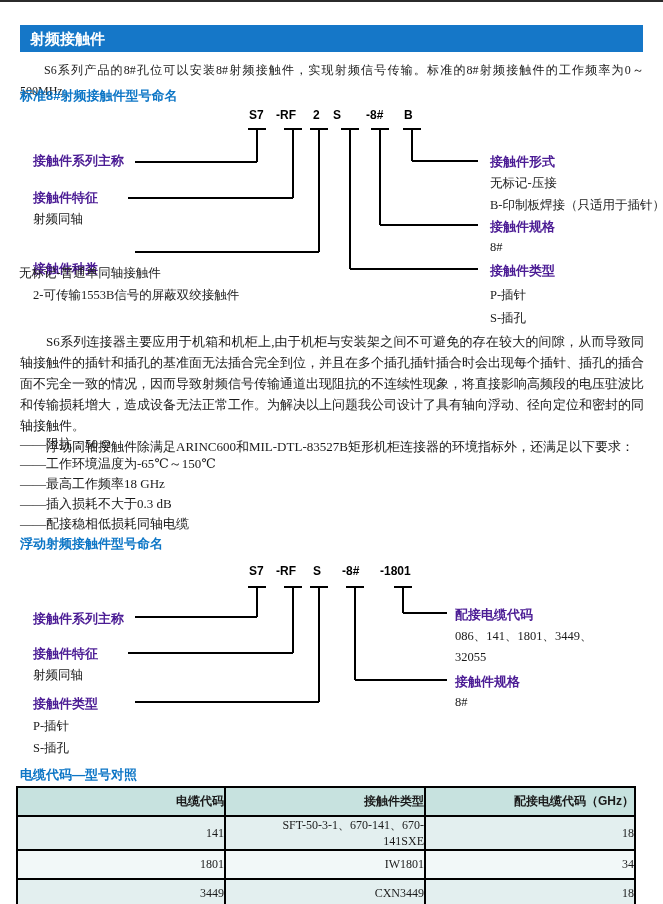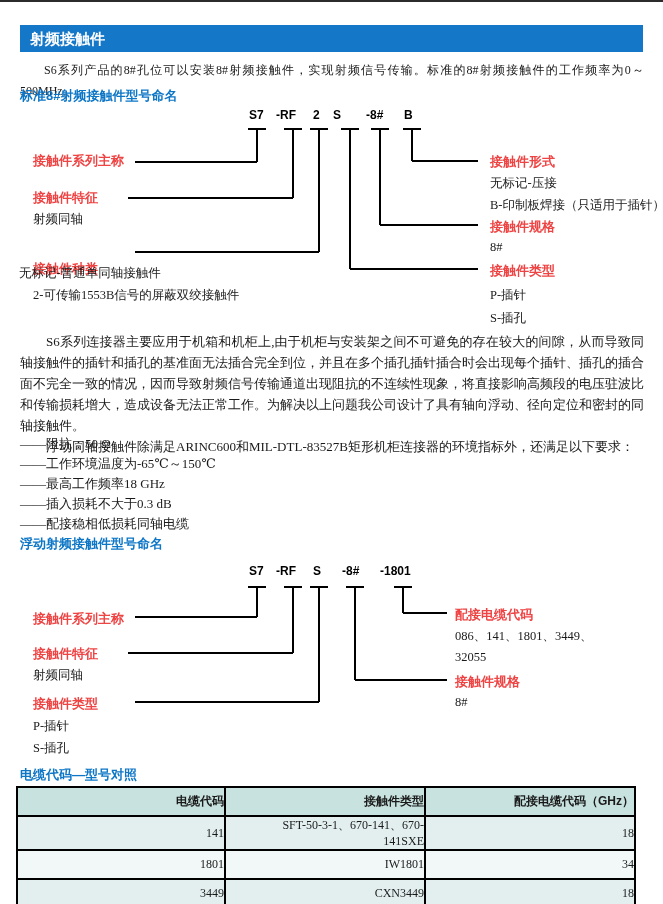--- a/index.html
+++ b/index.html
@@ -28,21 +28,21 @@
     font-size:13px;color:var(--heading-text);left:20px;text-align:center;
   }
   .diagram{left:0;width:663px;}
   .diagram svg{position:absolute;left:0;top:0;}
   .code{
     position:absolute;font-family:"Liberation Sans","DejaVu Sans",sans-serif;
     font-weight:bold;font-size:12px;color:#000;top:8px;white-space:nowrap;
   }
   .dlabel{
     position:absolute;font-family:"Liberation Sans","DejaVu Sans",sans-serif;
-    font-weight:bold;font-size:13px;color:#ef4444;white-space:nowrap;
+    font-weight:bold;font-size:13px;color:#4c1d95;white-space:nowrap;
   }
   .ditem{position:absolute;font-size:12.5px;color:#1a1a1a;white-space:nowrap;}
   .para{left:20px;top:331px;width:624px;font-size:13px;line-height:21px;text-align:justify;}
   .para p{margin:0;text-indent:2em;}
   .bullets{left:20px;top:434px;width:624px;font-size:13px;line-height:20px;}
   .bullets div{white-space:nowrap;}
   .cable-table{
     left:16px;top:786px;width:618px;border-collapse:collapse;table-layout:fixed;
     font-size:12px;text-align:right;
   }

